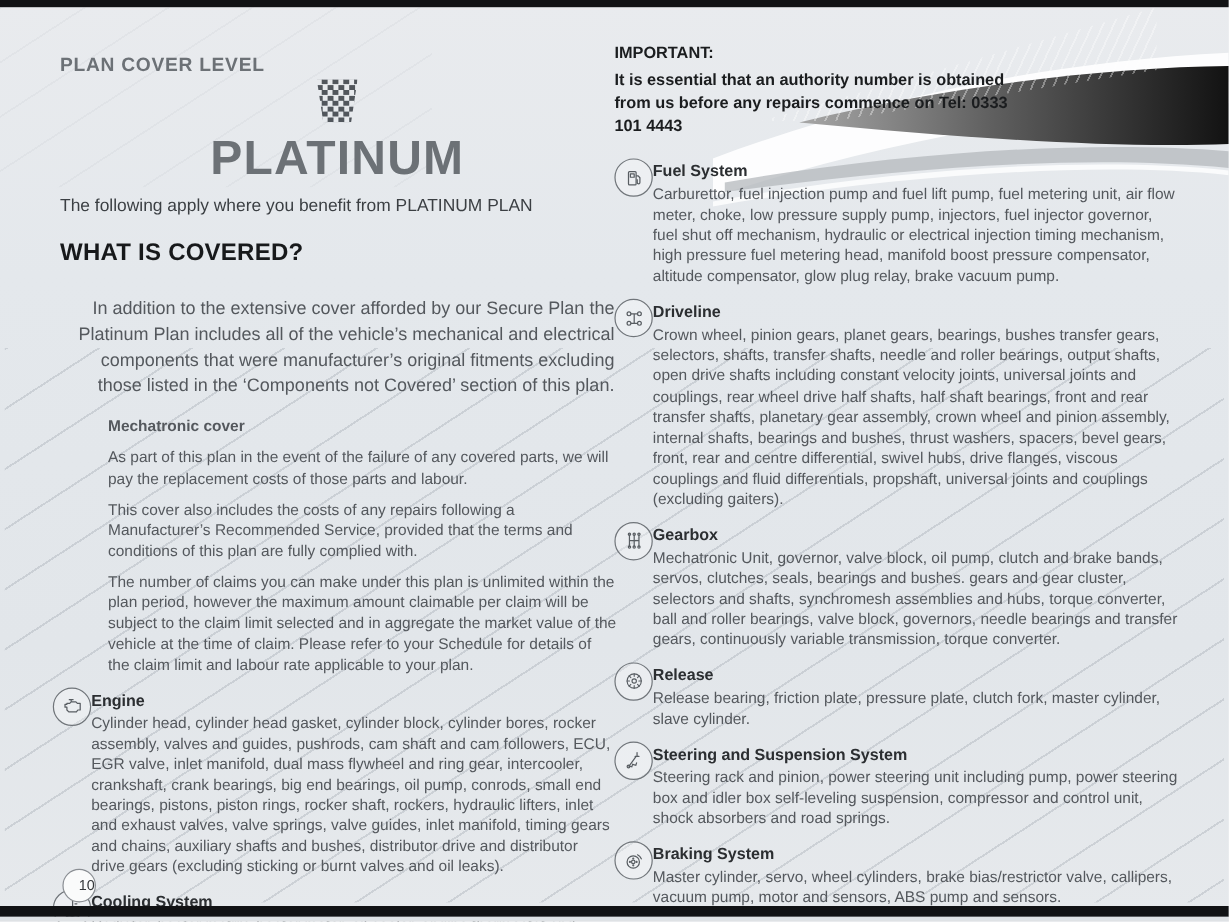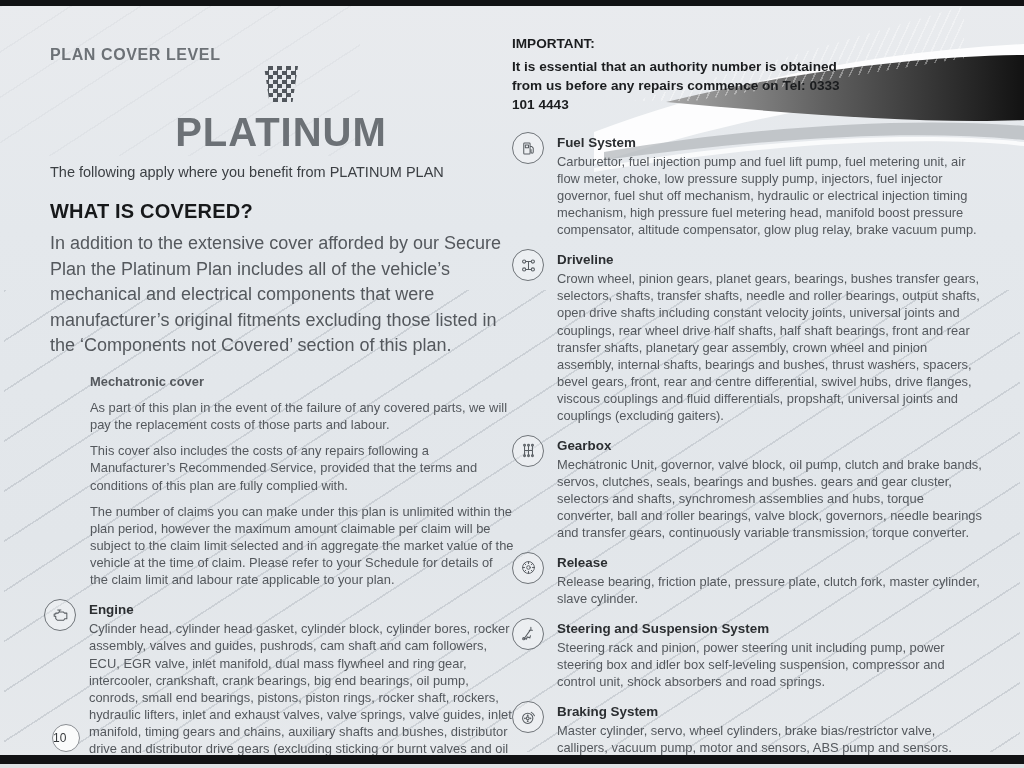--- a/index.html
+++ b/index.html
@@ -39,47 +39,47 @@
   .eyebrow{font-size:16px;font-weight:700;letter-spacing:.6px;color:#6c7176;margin:0;}
   .title-row{display:flex;align-items:center;gap:10px;margin-top:2px;flex-direction:column;}
   .checker{
     width:34px;height:36px;flex:0 0 auto;
     background:repeating-conic-gradient(#51565c 0% 25%,rgba(0,0,0,0) 0% 50%) 0 0/9px 9px;
     clip-path:polygon(0 0,100% 0,84% 100%,16% 100%);
   }
   .plan-title{font-size:40px;font-weight:800;letter-spacing:1px;color:#6c7176;margin:0;line-height:1;}
   .subtitle{font-size:14.5px;font-weight:400;color:#3b3f43;margin:12px 0 0;}
   .what-heading{font-size:20px;font-weight:800;color:#17191b;margin:20px 0 0;letter-spacing:.2px;}
-  .intro{font-size:18px;line-height:1.42;color:#54585d;margin:8px 0 0;}
+  .intro{font-size:15px;line-height:1.42;color:#54585d;margin:24px 0 0;text-align:right;}
 
   .maint{margin:14px 0 0 40px;width:424px;}
   .maint-title{font-size:13.4px;font-weight:700;color:#2b2e31;margin:0 0 4px;}
   .maint p{font-size:12.9px;line-height:1.33;color:#54585d;margin:0 0 9px;}
 
-  .section{display:flex;gap:13px;margin-top:9px;}
+  .section{display:flex;margin-top:9px;}
   .section .txt{flex:1;min-width:0;}
   .icon-circle{
     flex:0 0 auto;width:30px;height:30px;margin-top:2px;
     border:1.4px solid #70757a;border-radius:50%;
     display:flex;align-items:center;justify-content:center;
     color:#585d62;background:rgba(255,255,255,.30);
   }
   .icon-circle svg{width:19px;height:19px;display:block;}
   .sec-title{font-size:13.4px;font-weight:700;color:#2b2e31;margin:5px 0 3px;}
   .sec-body{font-size:12.9px;line-height:1.32;color:#54585d;margin:0;}
   .col-left .section{margin-left:-6px;}
 
   .important-label{font-size:13.6px;font-weight:800;color:#1b1d1f;margin:0;}
   .important-text{font-size:13.6px;font-weight:700;color:#1b1d1f;margin:7px 0 0;width:345px;line-height:1.38;}
   .col-right .sections{margin-top:16px;}
 
   .page-num{
     position:absolute;left:52px;top:724px;width:26px;height:26px;border-radius:50%;
     border:1px solid #8a8e93;background:#fafbfb;color:#35383b;
-    font-size:12px;display:flex;align-items:center;justify-content:flex-start;
+    font-size:12px;display:flex;align-items:center;justify-content:flex-end;
   }
 </style>
 </head>
 <body>
 
 <div class="page">
   <div class="bar-top"></div>
   <div class="stripes"></div>
   <div class="stripes-top"></div>
 

